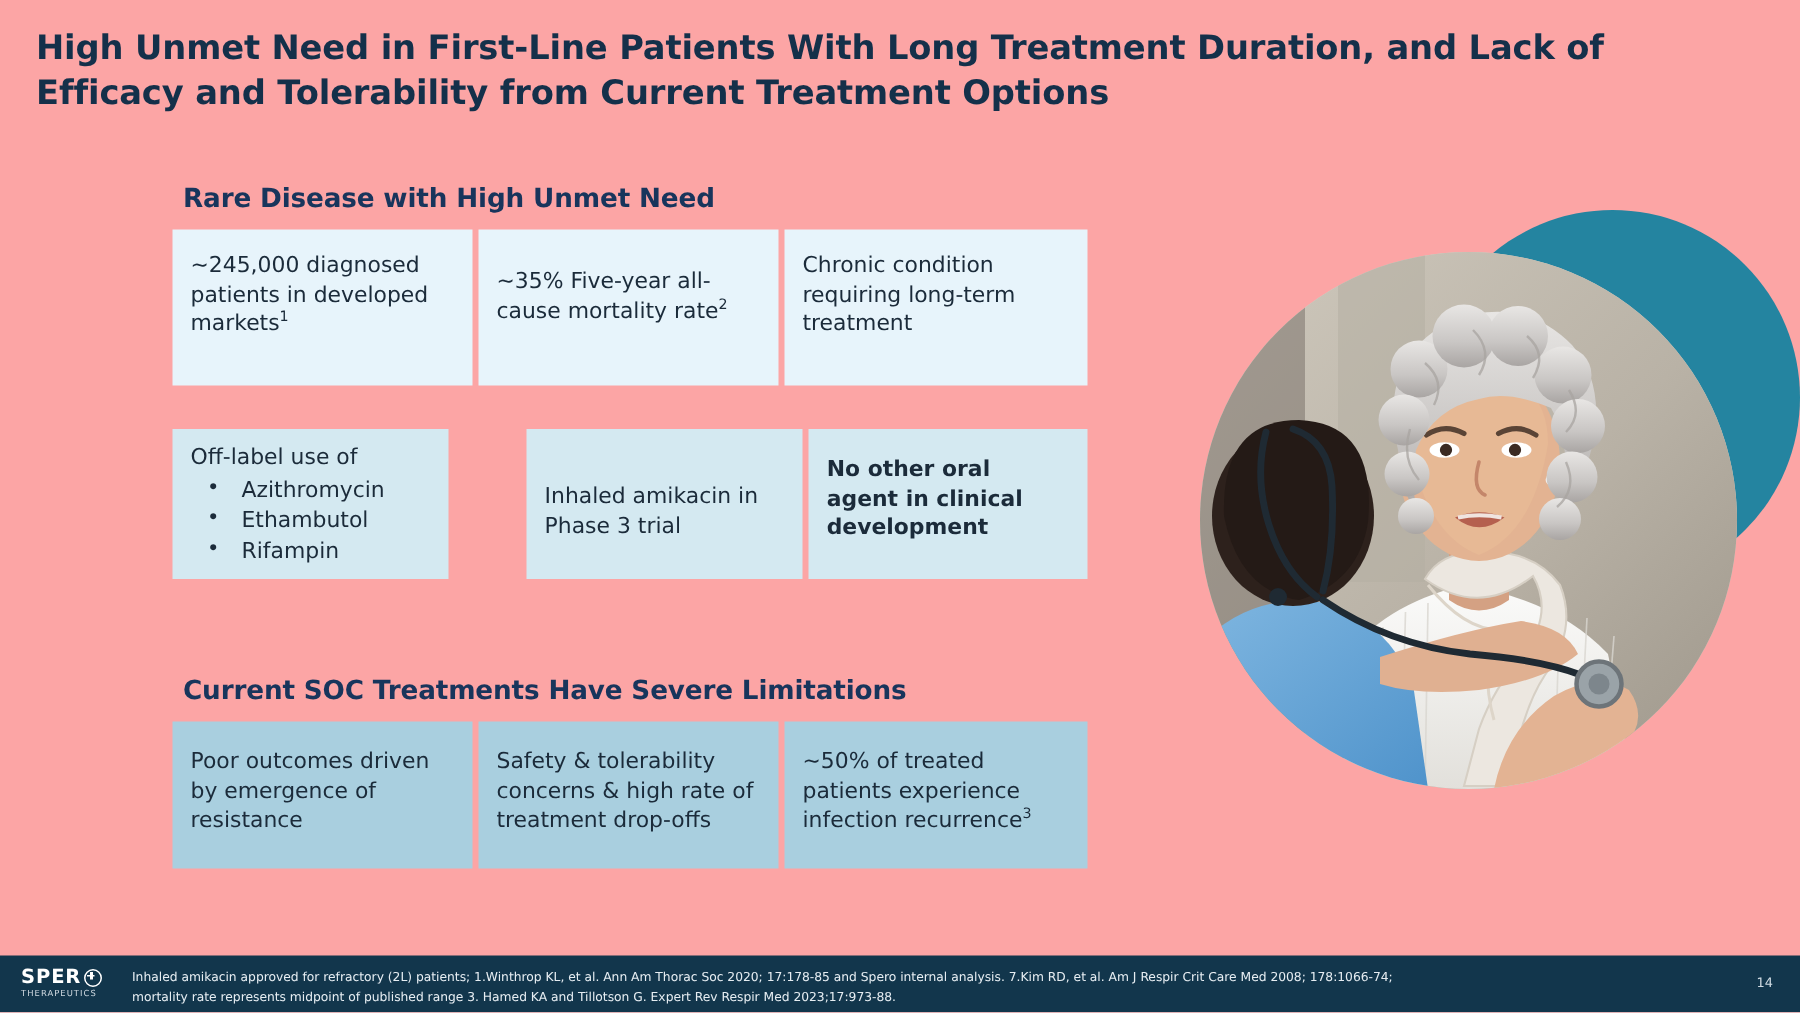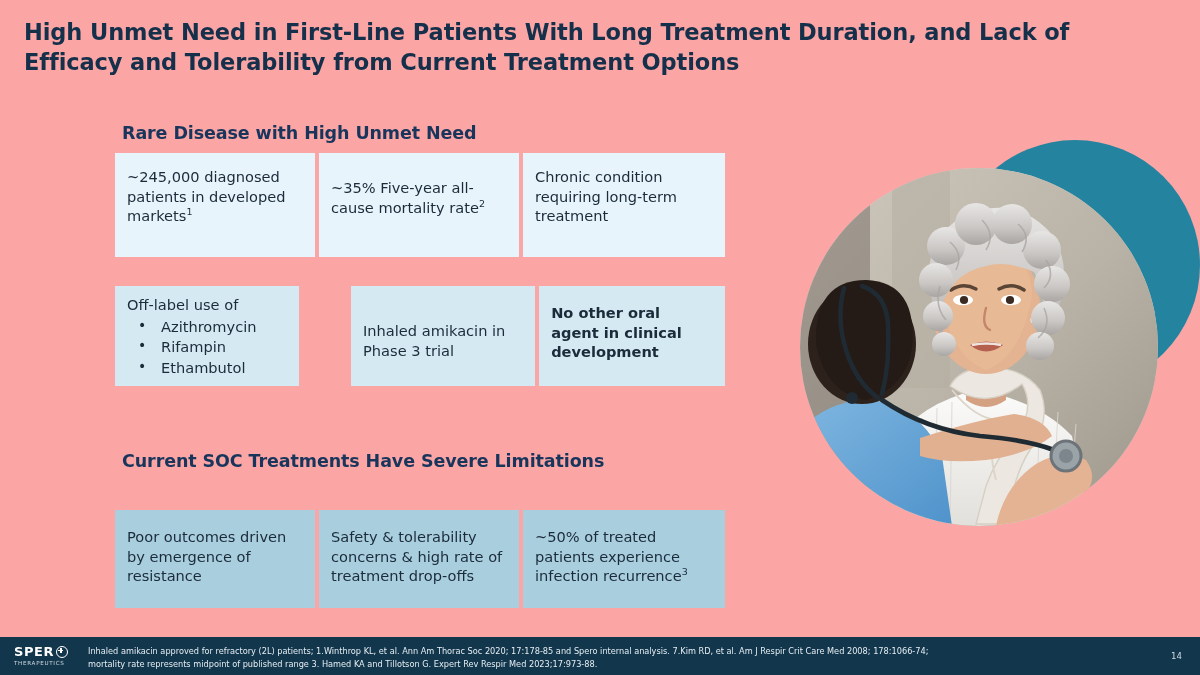--- a/index.html
+++ b/index.html
@@ -51,21 +51,21 @@
   .r2 .box{background:#d4e9f1;height:100px;}
   .r3 .box{background:#a9cfdf;height:98px;}
 
   
   .r1 .c1{padding-top:14px;}
   .r1 .c2{padding-top:25px;}
   .r1 .c3{}
   .r2 .c1{padding-top:9px;}
   .r2 .c2{padding-top:35px;margin-left:48px;}
   .r2 .c3{padding-top:17px;}
-  .r3 .box{padding-top:17px;margin-top:29px;}
+  .r3 .box{padding-top:17px;}
 
   .bullets{list-style:none;margin:2px 0 0 0;padding:0;}
   .bullets li{position:relative;padding-left:34px;line-height:1.42;}
   .bullets li:before{
     content:"\2022";position:absolute;left:11px;top:-1px;font-size:14px;
   }
   .bold{font-weight:bold;}
 
   
   .graphic{position:absolute;left:770px;top:130px;width:420px;height:430px;}
@@ -136,22 +136,22 @@
         </div>
       </div>
     </div>
 
     <div class="section sec2">
       <div class="boxrow r2">
         <div class="box c1">
           <p><span>Off-label use of</span></p>
           <ul class="bullets">
             <li>Azithromycin</li>
+            <li>Ethambutol</li>
             <li>Rifampin</li>
-            <li>Ethambutol</li>
           </ul>
         </div>
         <div class="box c2">
           <p><span>Inhaled amikacin in Phase 3 trial</span></p>
         </div>
         <div class="box c3">
           <p class="bold"><span>No other oral agent in clinical development</span></p>
         </div>
       </div>
     </div>

